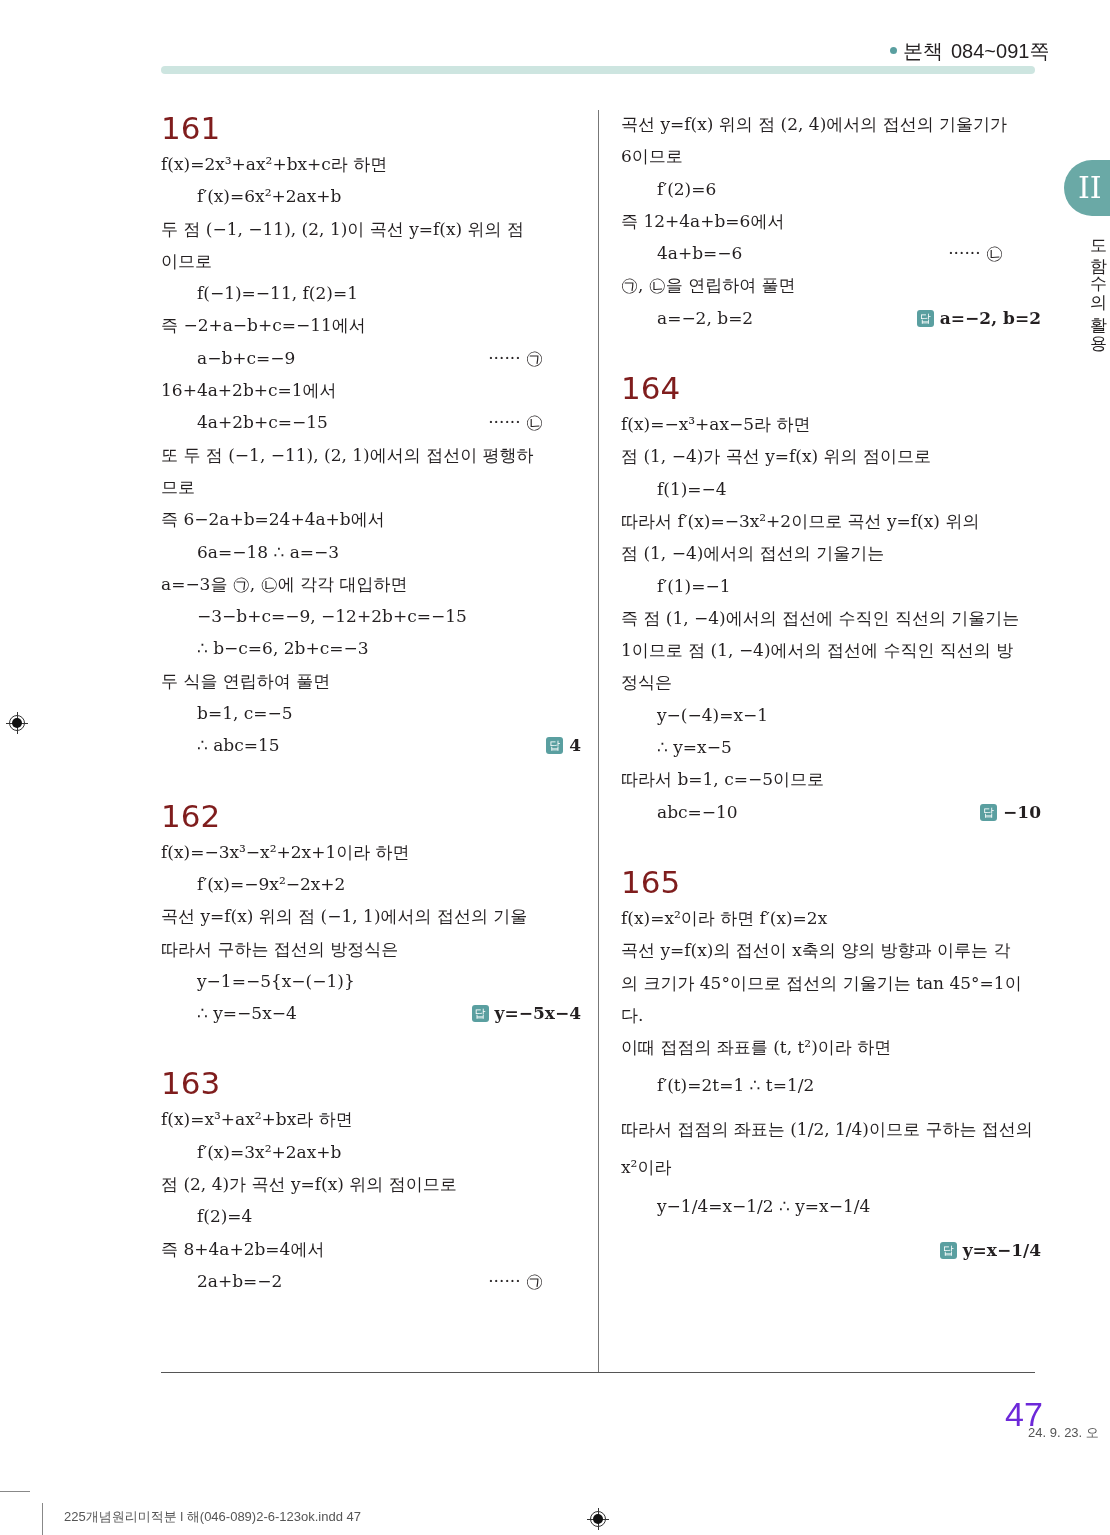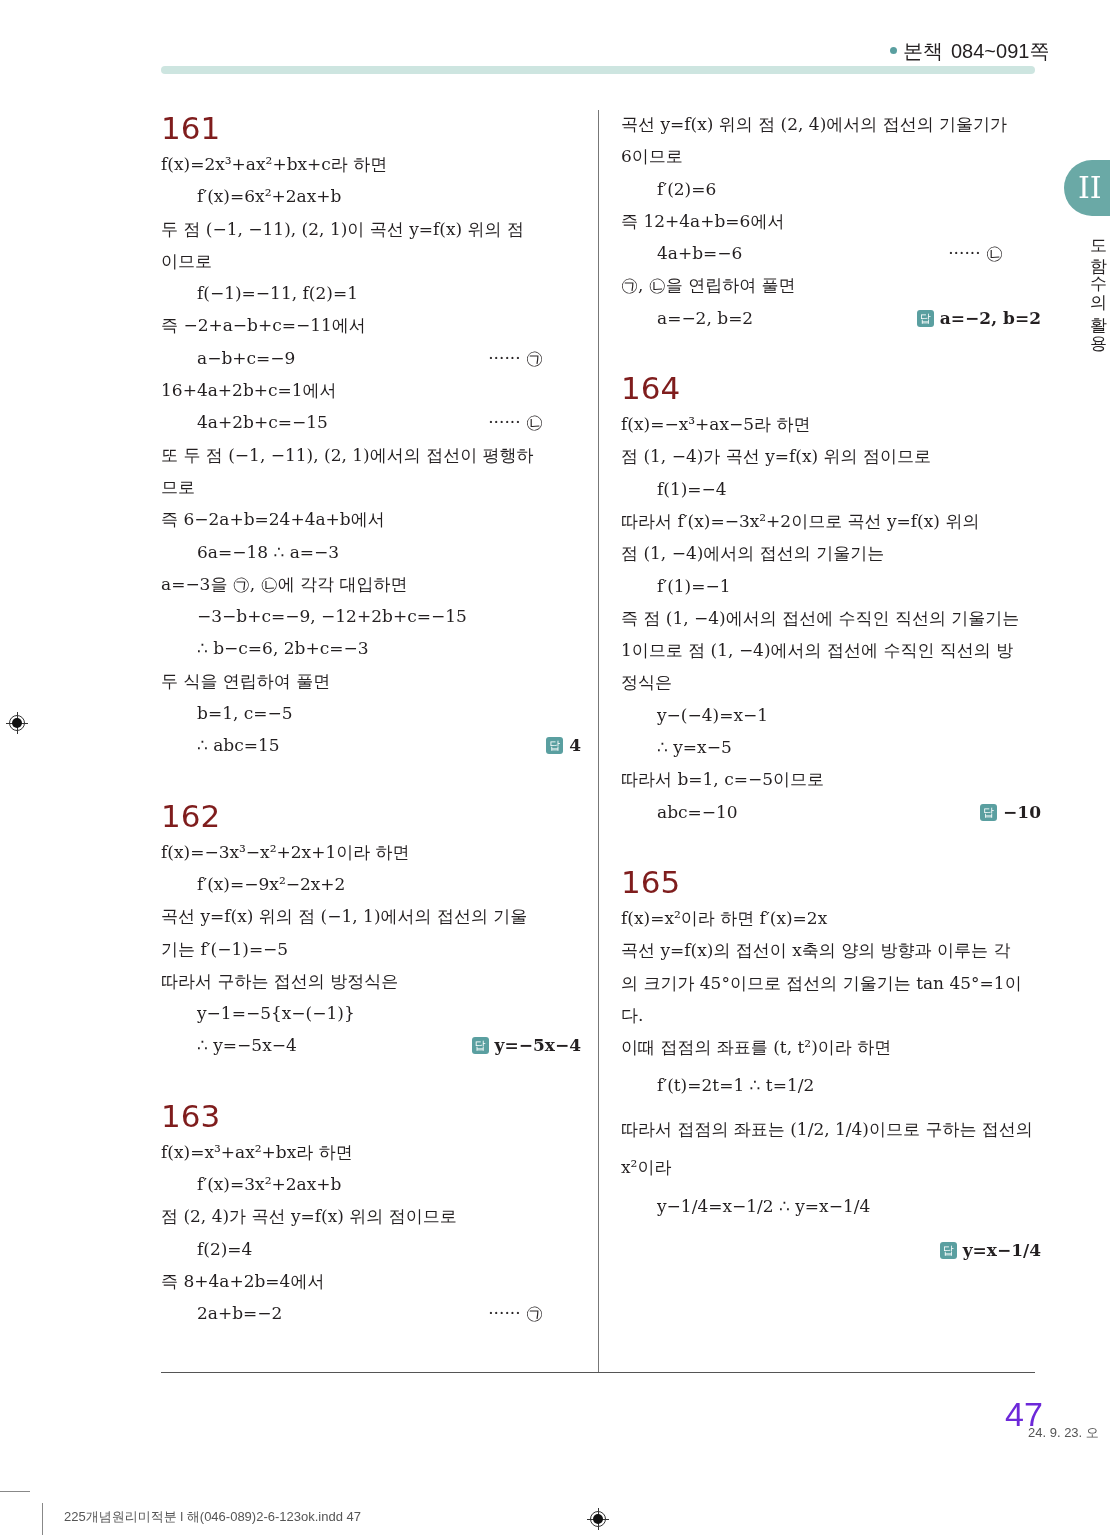--- a/index.html
+++ b/index.html
@@ -71,21 +71,20 @@
     <div class="line">두 식을 연립하여 풀면</div>
     <div class="line in">b=1, c=−5</div>
     <div class="line in"><span>∴ abc=15</span><span class="ans"><span class="badge">답</span><span>4</span></span></div>
   </div>
 
   <div class="sec">
     <div class="num">162</div>
     <div class="line">f(x)=−3x³−x²+2x+1이라 하면</div>
     <div class="line in">f′(x)=−9x²−2x+2</div>
     <div class="line">곡선 y=f(x) 위의 점 (−1, 1)에서의 접선의 기울</div>
-    <div class="line">기는      f′(−1)=−5</div>
     <div class="line">따라서 구하는 접선의 방정식은</div>
     <div class="line in">y−1=−5{x−(−1)}</div>
     <div class="line in"><span>∴ y=−5x−4</span><span class="ans"><span class="badge">답</span><span>y=−5x−4</span></span></div>
   </div>
 
   <div class="sec">
     <div class="num">163</div>
     <div class="line">f(x)=x³+ax²+bx라 하면</div>
     <div class="line in">f′(x)=3x²+2ax+b</div>
     <div class="line">점 (2, 4)가 곡선 y=f(x) 위의 점이므로</div>

